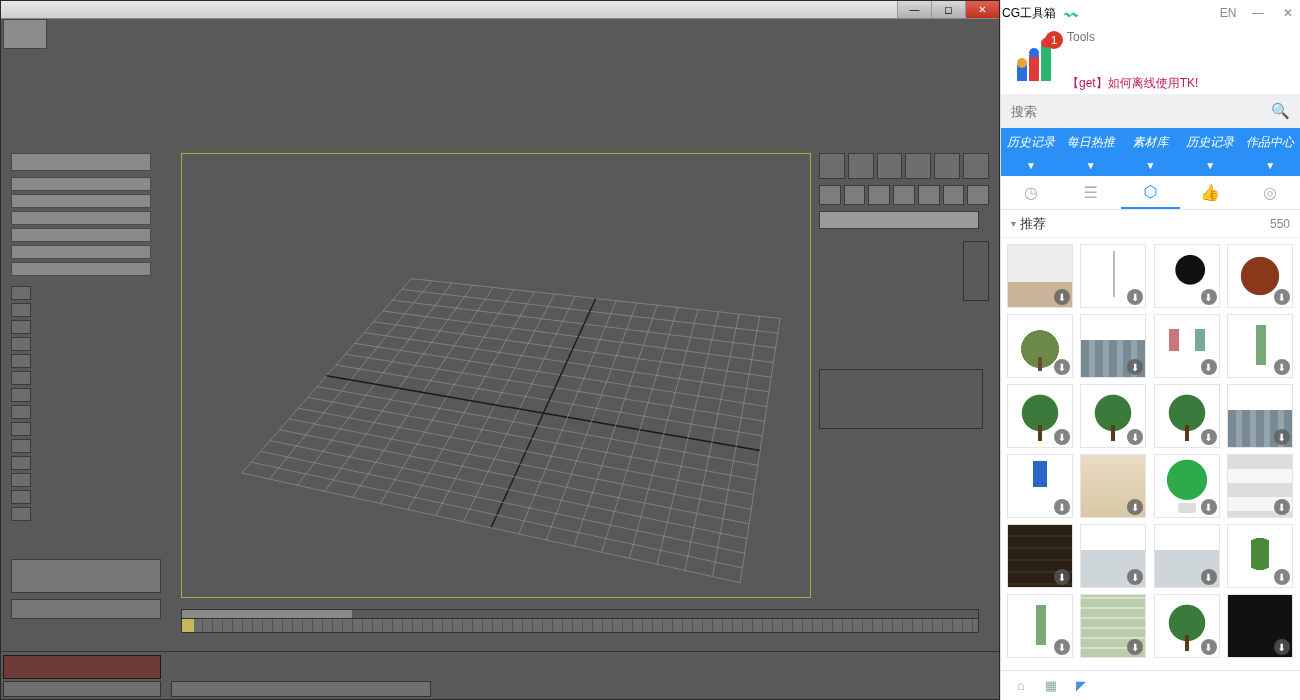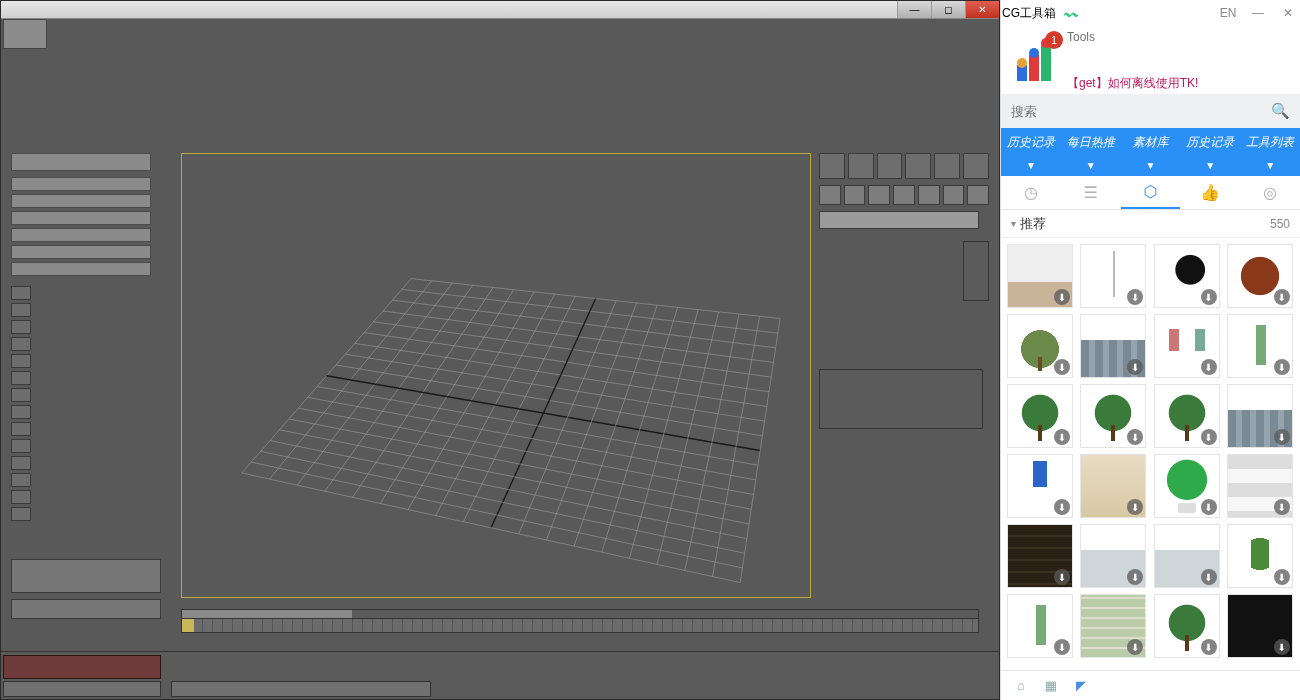--- a/index.html
+++ b/index.html
@@ -293,21 +293,21 @@
       </div>
     <div class="tb-tab">
         <span>素材库</span>
         <span class="arrow">▼</span>
       </div>
     <div class="tb-tab">
         <span>历史记录</span>
         <span class="arrow">▼</span>
       </div>
     <div class="tb-tab">
-        <span>工具列表</span>
+        <span>作品中心</span>
         <span class="arrow">▼</span>
       </div>
   </div>
 
   <div class="tb-iconrow">
     <div class="tb-iconbtn">◷</div>
     <div class="tb-iconbtn">☰</div>
     <div class="tb-iconbtn active">⬡</div>
     <div class="tb-iconbtn">👍</div>
     <div class="tb-iconbtn">◎</div>

